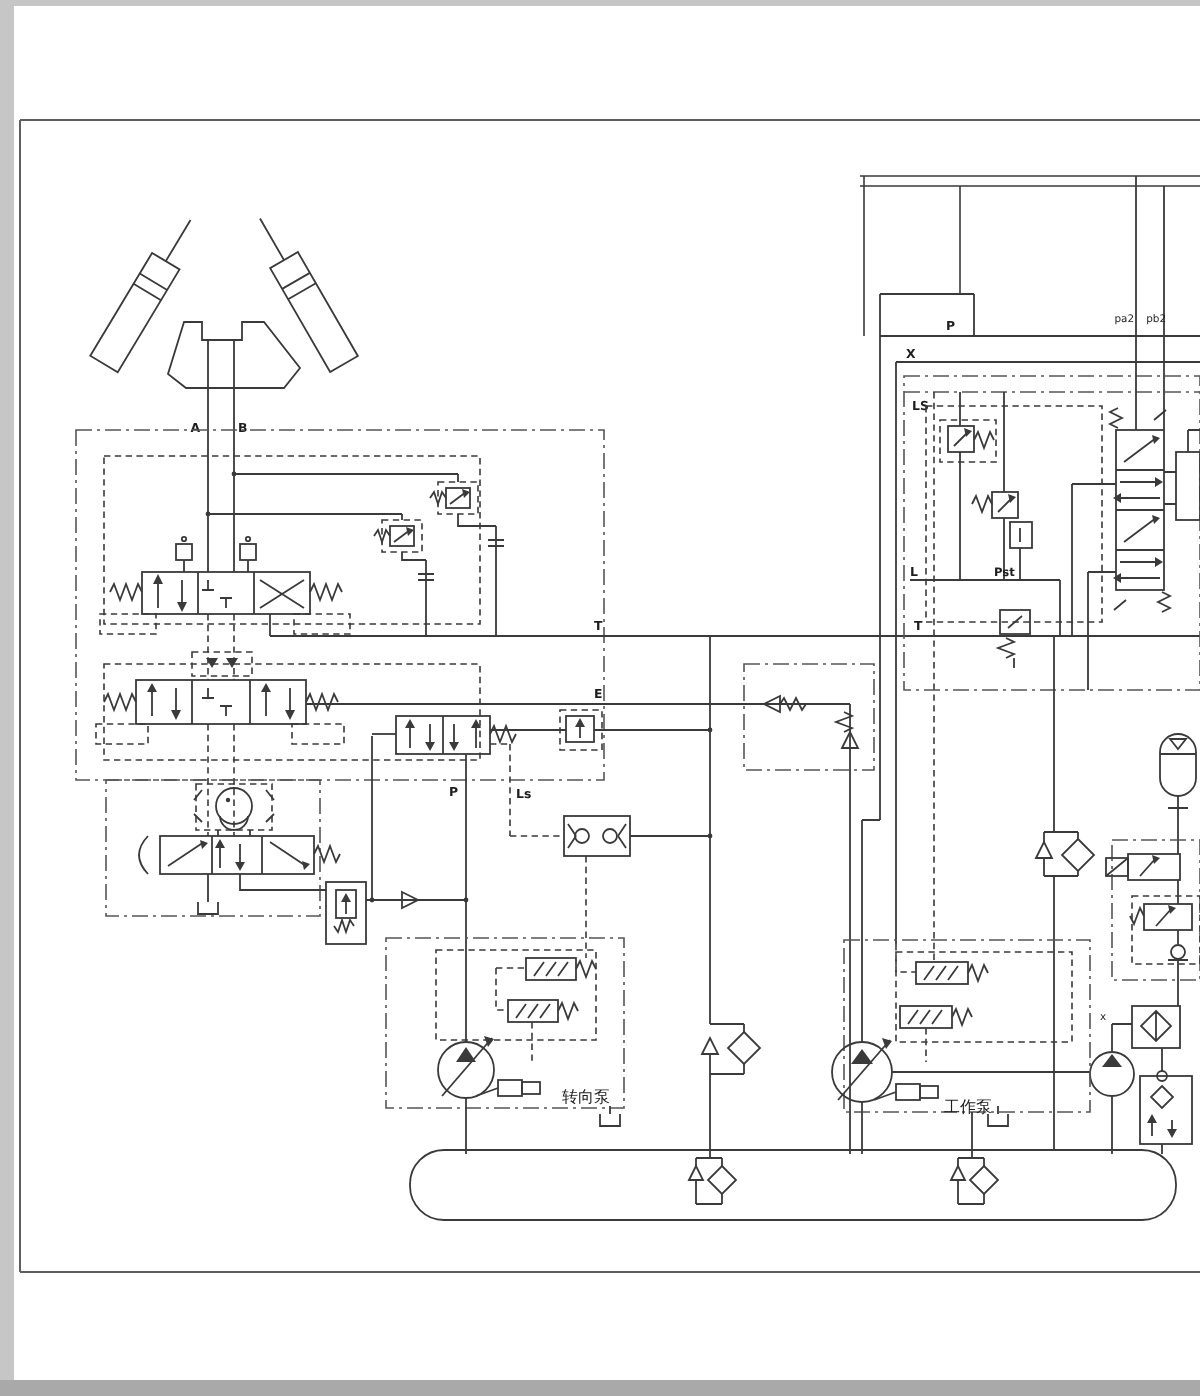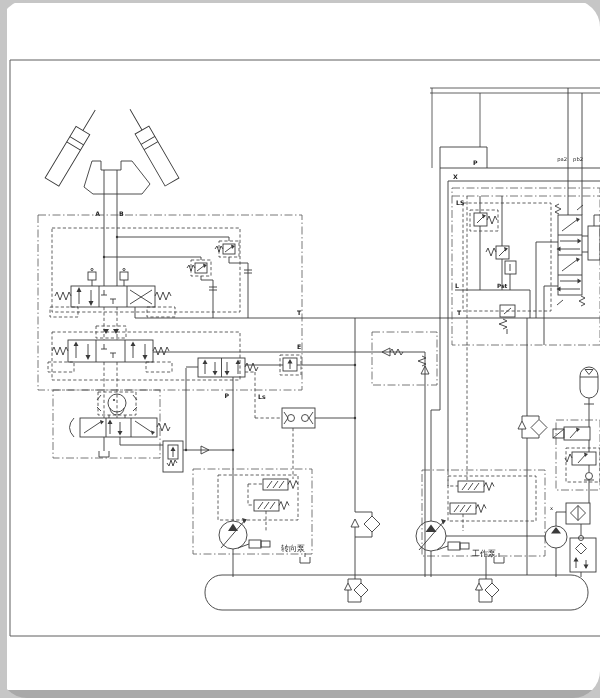--- a/index.html
+++ b/index.html
@@ -1,20 +1,20 @@
 <!DOCTYPE html>
 <html style="--line: #3a3a3a; --bnd: #555555; --txt: #1e1e1e; --page: #ffffff; --margin: #c6c6c6; --marginb: #a9a9a9; --frame: #5f5f5f;"><head>
 <meta charset="utf-8">
 <style>
   :root{
     --line:#3a3a3a; --bnd:#555555; --txt:#1e1e1e;
     --page:#ffffff; --margin:#c6c6c6; --marginb:#a9a9a9; --frame:#5f5f5f;
   }
   html,body{margin:0;padding:0;background:var(--margin);}
-  #stage{width:600px;height:698px;position:relative;background:var(--margin);overflow:hidden;border-radius:27px;}
+  #stage{width:600px;height:698px;position:relative;background:var(--margin);overflow:hidden;}
   svg{display:block}
   .ln{stroke:var(--line);fill:none;stroke-width:.9}
   .th{stroke:var(--line);fill:none;stroke-width:.8}
   .dsh{stroke:var(--line);fill:none;stroke-width:.8;stroke-dasharray:3.2 2.2}
   .dd{stroke:var(--bnd);fill:none;stroke-width:.8;stroke-dasharray:8 2.5 1.5 2.5}
   .fil{fill:var(--line);stroke:none}
   .frm{stroke:var(--frame);fill:none;stroke-width:1}
   text{fill:var(--txt);font-family:"DejaVu Sans",sans-serif}
   .t6{font-size:6.2px;font-weight:bold}
   .t5{font-size:5.2px}

